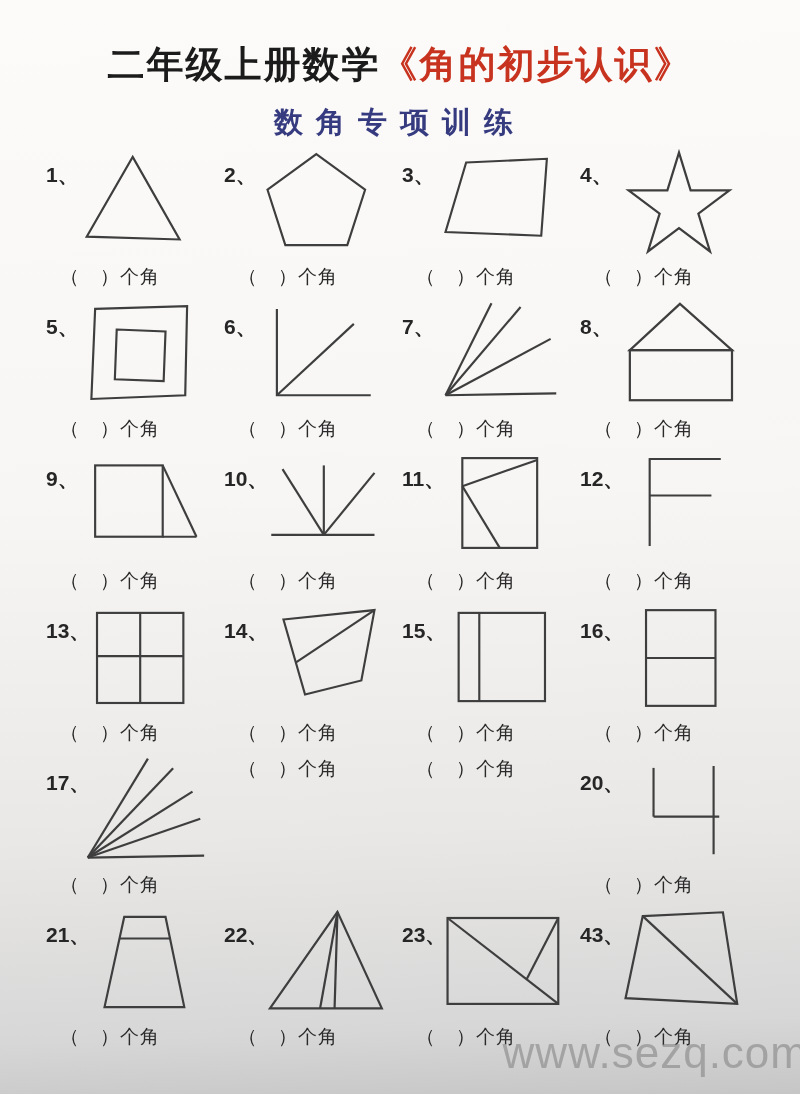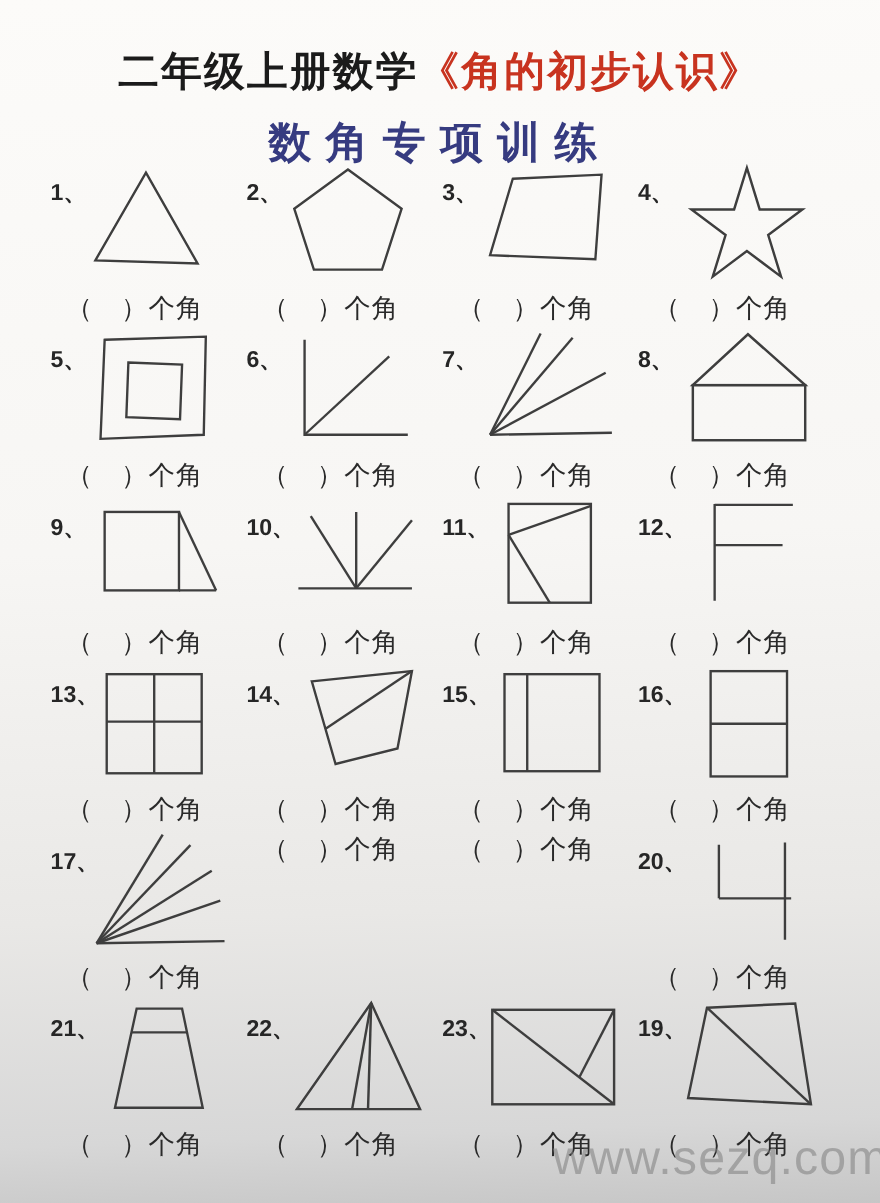--- a/index.html
+++ b/index.html
@@ -4,30 +4,30 @@
 <style>
   html,body{margin:0;padding:0;}
   body{
     width:800px;height:1094px;position:relative;overflow:hidden;
     background:linear-gradient(178deg,#fcfbf9 0%,#f7f6f4 45%,#e9e8e6 75%,#d7d7d7 93%,#c6c6c6 100%);
     font-family:"Liberation Sans","DejaVu Sans",sans-serif;
   }
   .header{position:absolute;top:40px;left:0;width:100%;text-align:center;}
   .title-line{font-size:37px;font-weight:bold;color:#1b1b1b;letter-spacing:2px;white-space:nowrap;}
   .title-red{color:#c8331f;}
-  .subtitle{margin-top:13px;font-size:39px;font-weight:bold;color:#363b80;letter-spacing:13px;}
+  .subtitle{margin-top:13px;font-size:29px;font-weight:bold;color:#363b80;letter-spacing:13px;}
   .grid{
     position:absolute;top:148px;left:46px;width:712px;
     display:grid;grid-template-columns:1fr 1fr 1fr 1fr;grid-auto-rows:152px;
   }
   .cell{position:relative;display:flex;flex-direction:column;}
   .shape-wrap{height:116px;display:flex;align-items:flex-start;}
   .num{font-size:21px;font-weight:600;color:#262626;width:36px;flex:0 0 36px;padding-top:13px;white-space:nowrap;}
   svg.shape{stroke:#3e3e3e;stroke-width:2.3;fill:none;stroke-linejoin:miter;stroke-linecap:butt;}
-  .caption{font-size:24px;color:#2a2a2a;letter-spacing:1px;padding-left:14px;white-space:nowrap;}
+  .caption{font-size:19px;color:#2a2a2a;letter-spacing:1px;padding-left:14px;white-space:nowrap;}
   .watermark{
     position:absolute;right:-8px;bottom:16px;font-size:44px;color:#7f7f7f;opacity:0.55;
     font-family:"Liberation Sans",sans-serif;letter-spacing:1px;white-space:nowrap;
   }
 </style>
 </head>
 <body>
 
 <div class="header">
   <div class="title-line"><span>二年级上册数学</span><span class="title-red">《角的初步认识》</span></div>
@@ -280,21 +280,21 @@
         <rect x="10" y="10" width="116" height="90"></rect>
         <line x1="10" y1="10" x2="126" y2="100"></line>
         <line x1="126" y1="10" x2="93" y2="74"></line>
       </svg>
       </div>
     <div class="caption">（　）个角</div>
   </div>
 
   <div class="cell">
     <div class="shape-wrap">
-        <span class="num">19、</span>
+        <span class="num">43、</span>
       <svg class="shape" width="126" height="104" viewBox="0 0 132 108">
         <polygon points="28,8 112,4 127,100 10,94"></polygon>
         <line x1="28" y1="8" x2="127" y2="100"></line>
       </svg>
       </div>
     <div class="caption">（　）个角</div>
   </div>
 
 </div>
 

